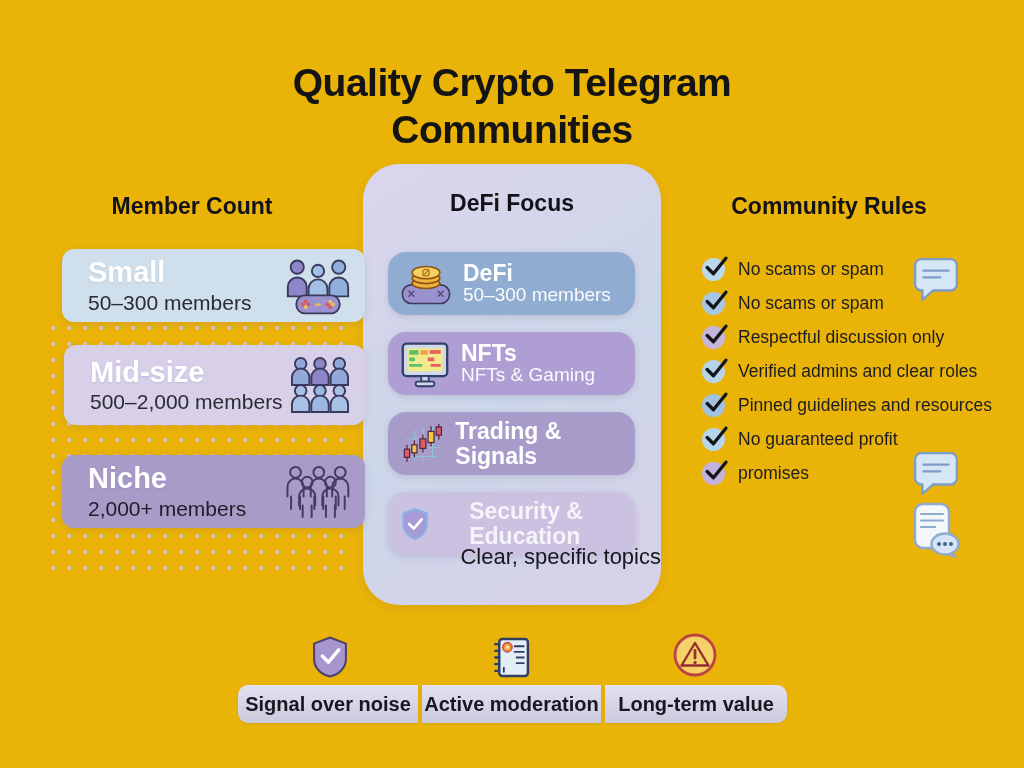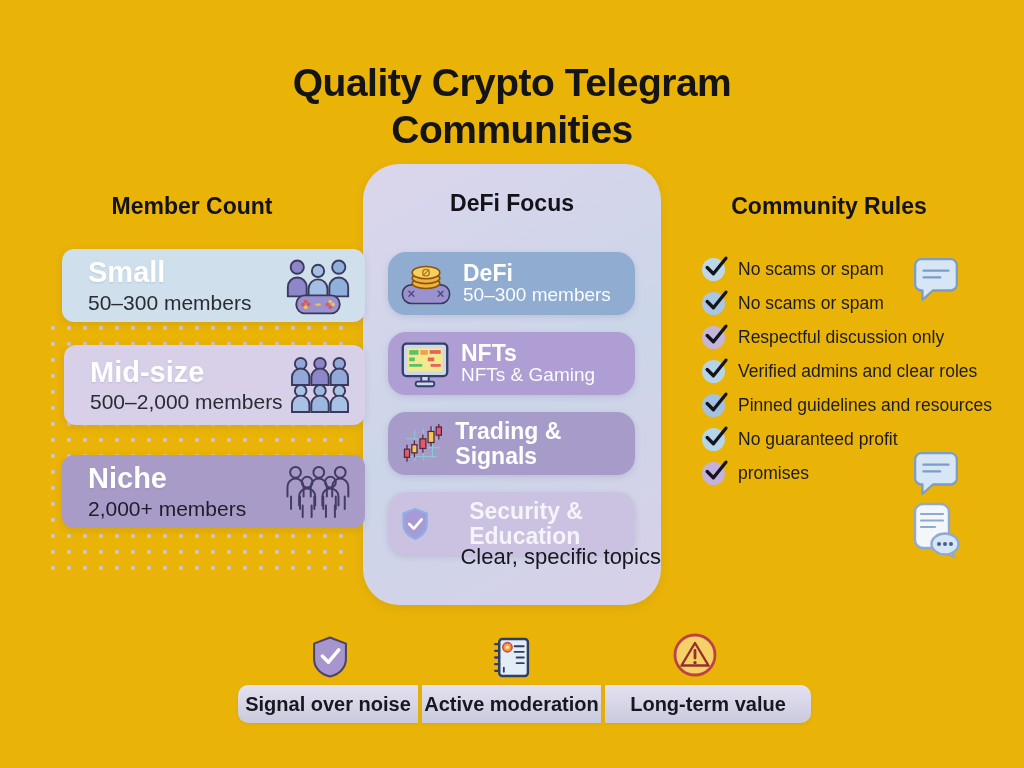--- a/index.html
+++ b/index.html
@@ -66,21 +66,21 @@
   
   .f-icon{position:absolute;}
   .f-shield{left:311px;top:635px;} .f-notebook{left:490px;top:636px;} .f-warning{left:672px;top:632px;}
   .bar-seg{
     position:absolute;top:685px;height:38px;display:flex;align-items:center;justify-content:center;
     background:linear-gradient(180deg,#e4e1f0 0%,#cacadd 100%);
     font-size:20px;font-weight:800;color:#17171f;box-shadow:0 1px 3px rgba(70,70,110,.12);
   }
   .seg1{left:238px;width:180px;border-radius:10px 0 0 10px;}
   .seg2{left:422px;width:179px;}
-  .seg3{left:605px;width:206px;border-radius:0 10px 10px 0;text-align:center;}
+  .seg3{left:605px;width:182px;border-radius:0 10px 10px 0;text-align:center;}
 </style>
 </head>
 <body>
 
 <div class="page">
 
   <h1 class="title">
     <span class="inner">Quality Crypto Telegram Communities</span>
   </h1>
 

